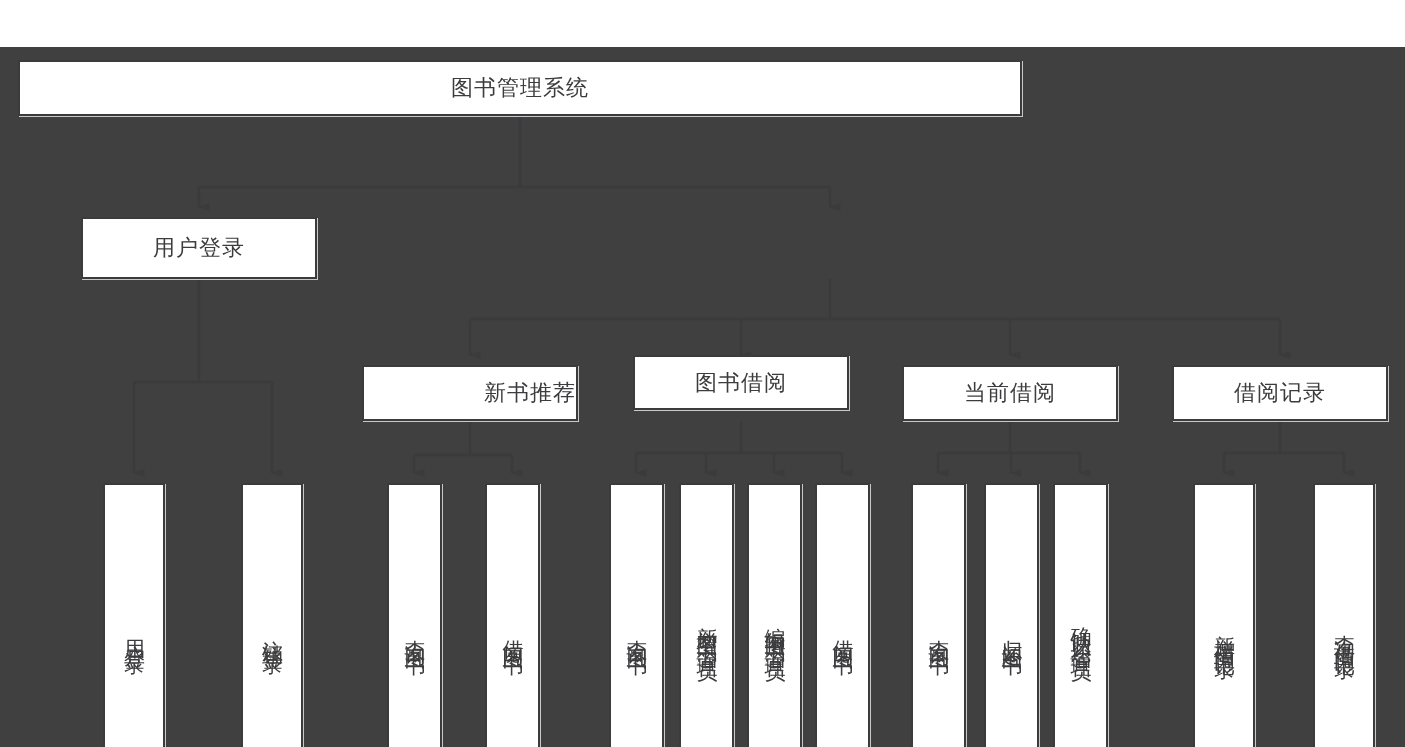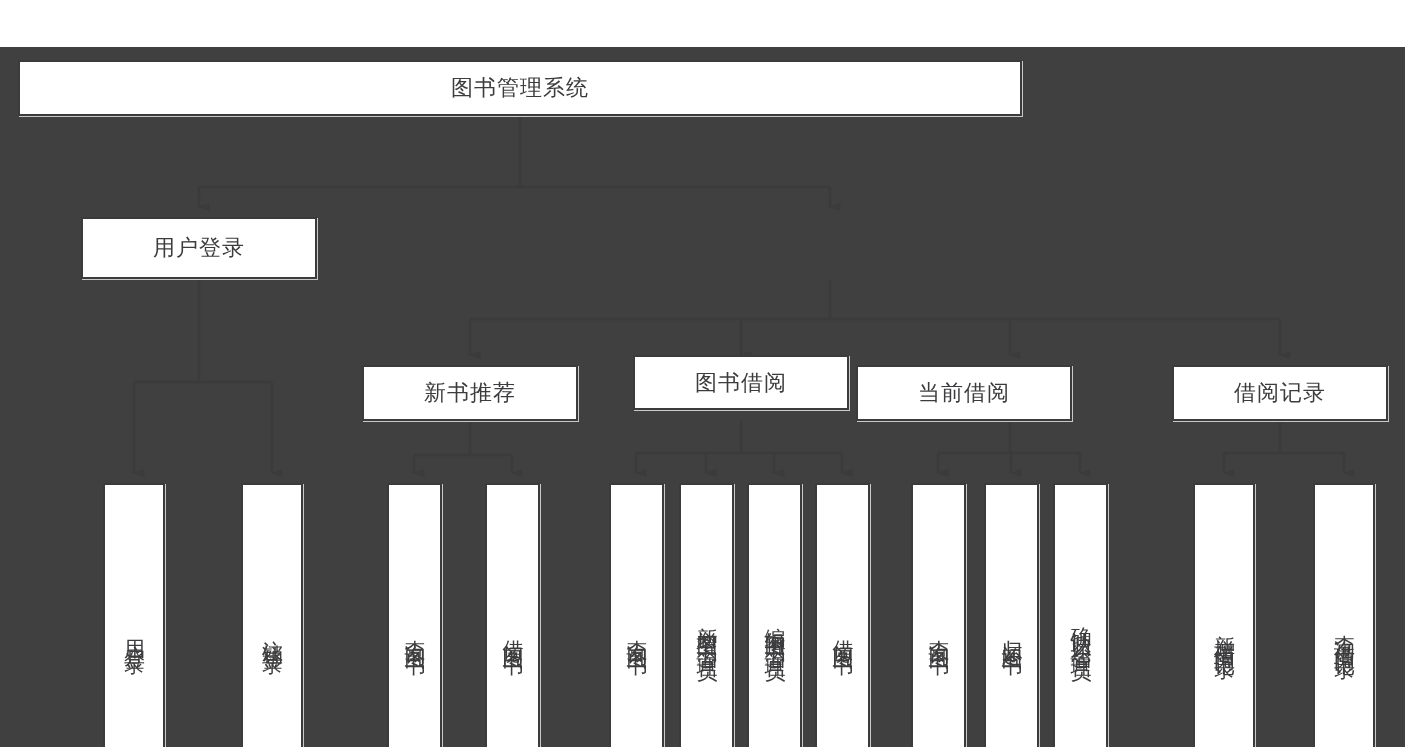--- a/index.html
+++ b/index.html
@@ -129,27 +129,27 @@
   </svg>
 
   <div class="node-box" style="left:18px; top:13px; width:1004px; height:56px;">
     <span class="node-label">图书管理系统</span>
   </div>
 
   <div class="node-box" style="left:81px; top:170px; width:236px; height:62px;">
     <span class="node-label">用户登录</span>
   </div>
 
-  <div class="node-box" style="left:362px; top:318px; width:216px; height:56px;">
+  <div class="node-box" style="left:362px; top:318px; width:216px; height:56px;justify-content:flex-end;">
     <span class="node-label">新书推荐</span>
   </div>
   <div class="node-box" style="left:633px; top:308px; width:216px; height:55px;">
     <span class="node-label">图书借阅</span>
   </div>
-  <div class="node-box" style="left:856px; top:318px; width:216px; height:56px;">
+  <div class="node-box" style="left:902px; top:318px; width:216px; height:56px;">
     <span class="node-label">当前借阅</span>
   </div>
   <div class="node-box" style="left:1172px; top:318px; width:216px; height:56px;">
     <span class="node-label">借阅记录</span>
   </div>
 
   <div class="node-box vertical" style="left:103px; top:436px; width:62px; height:299px;">
     <span class="node-label">用户登录</span>
   </div>
   <div class="node-box vertical" style="left:241px; top:436px; width:62px; height:299px;">

